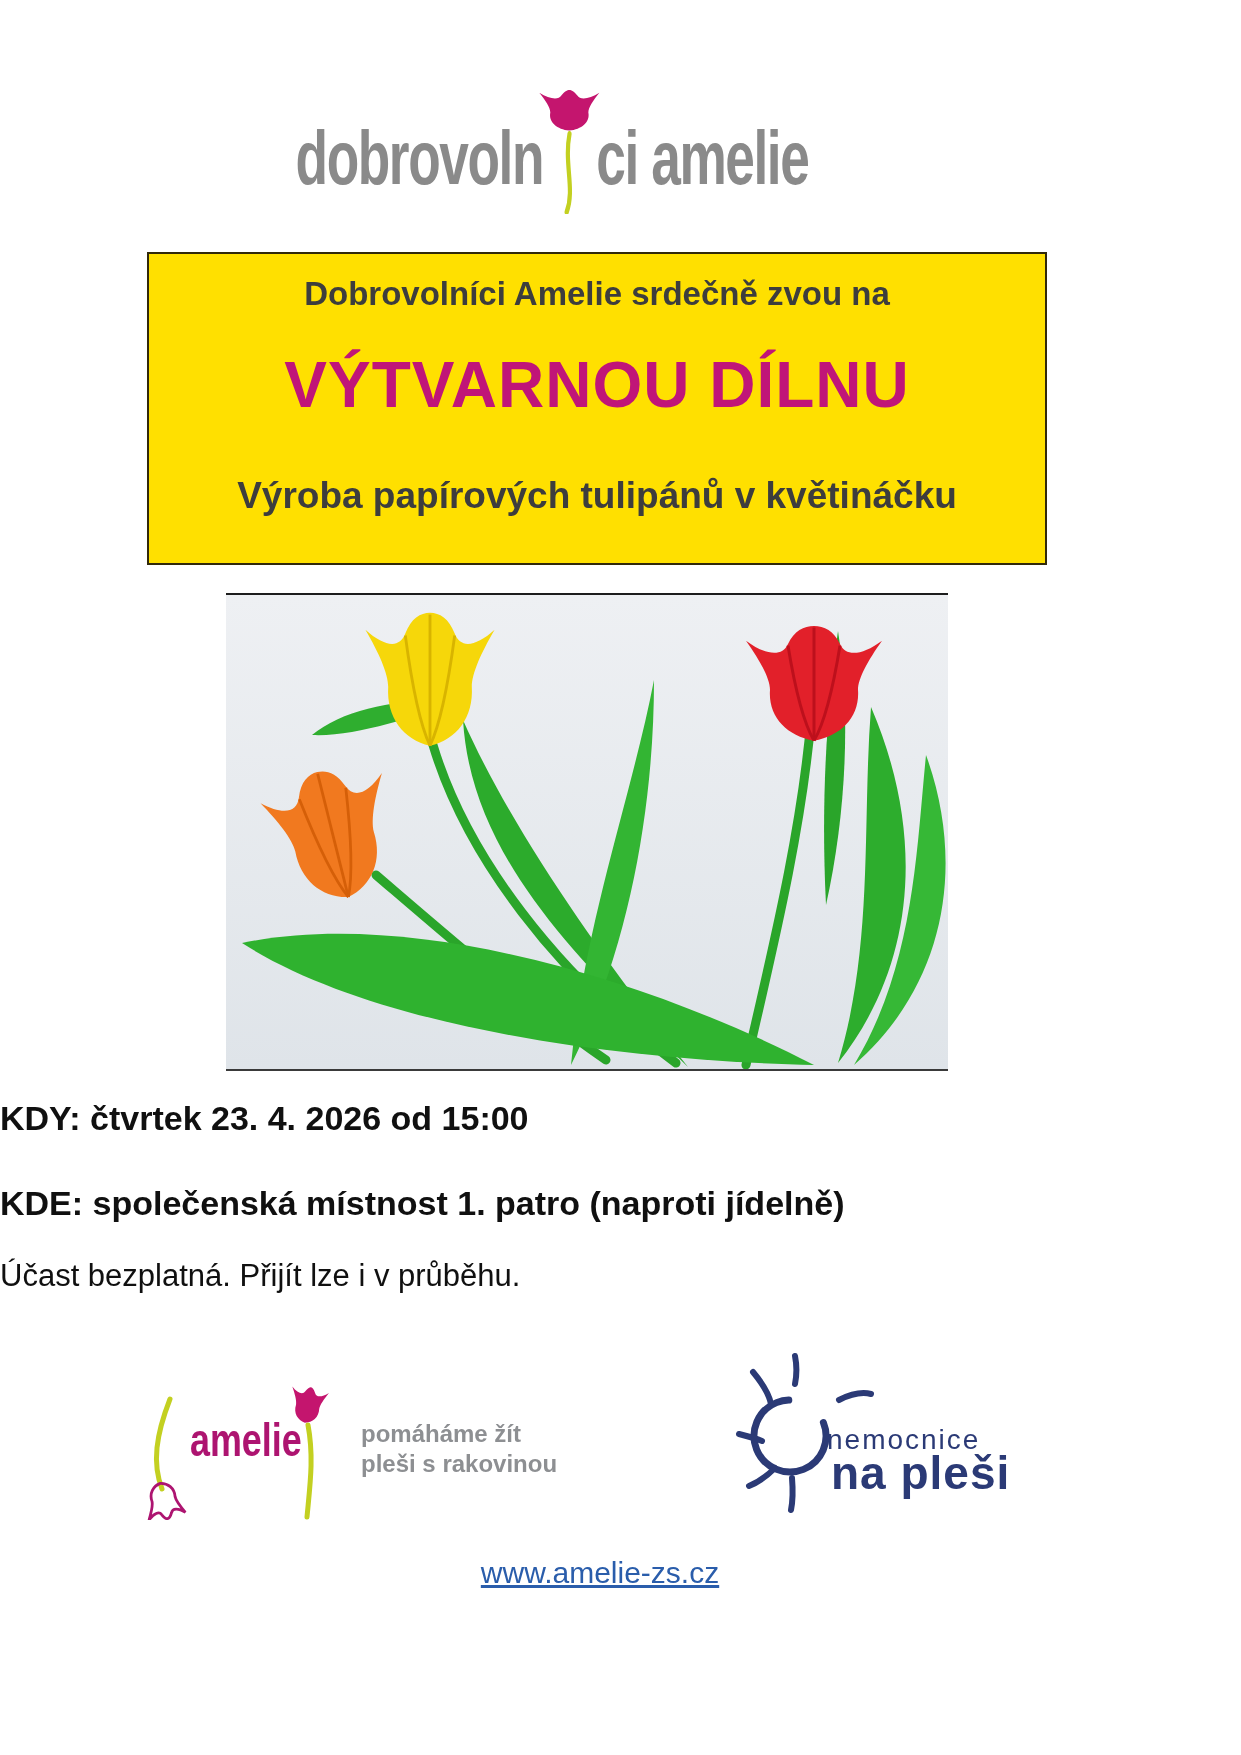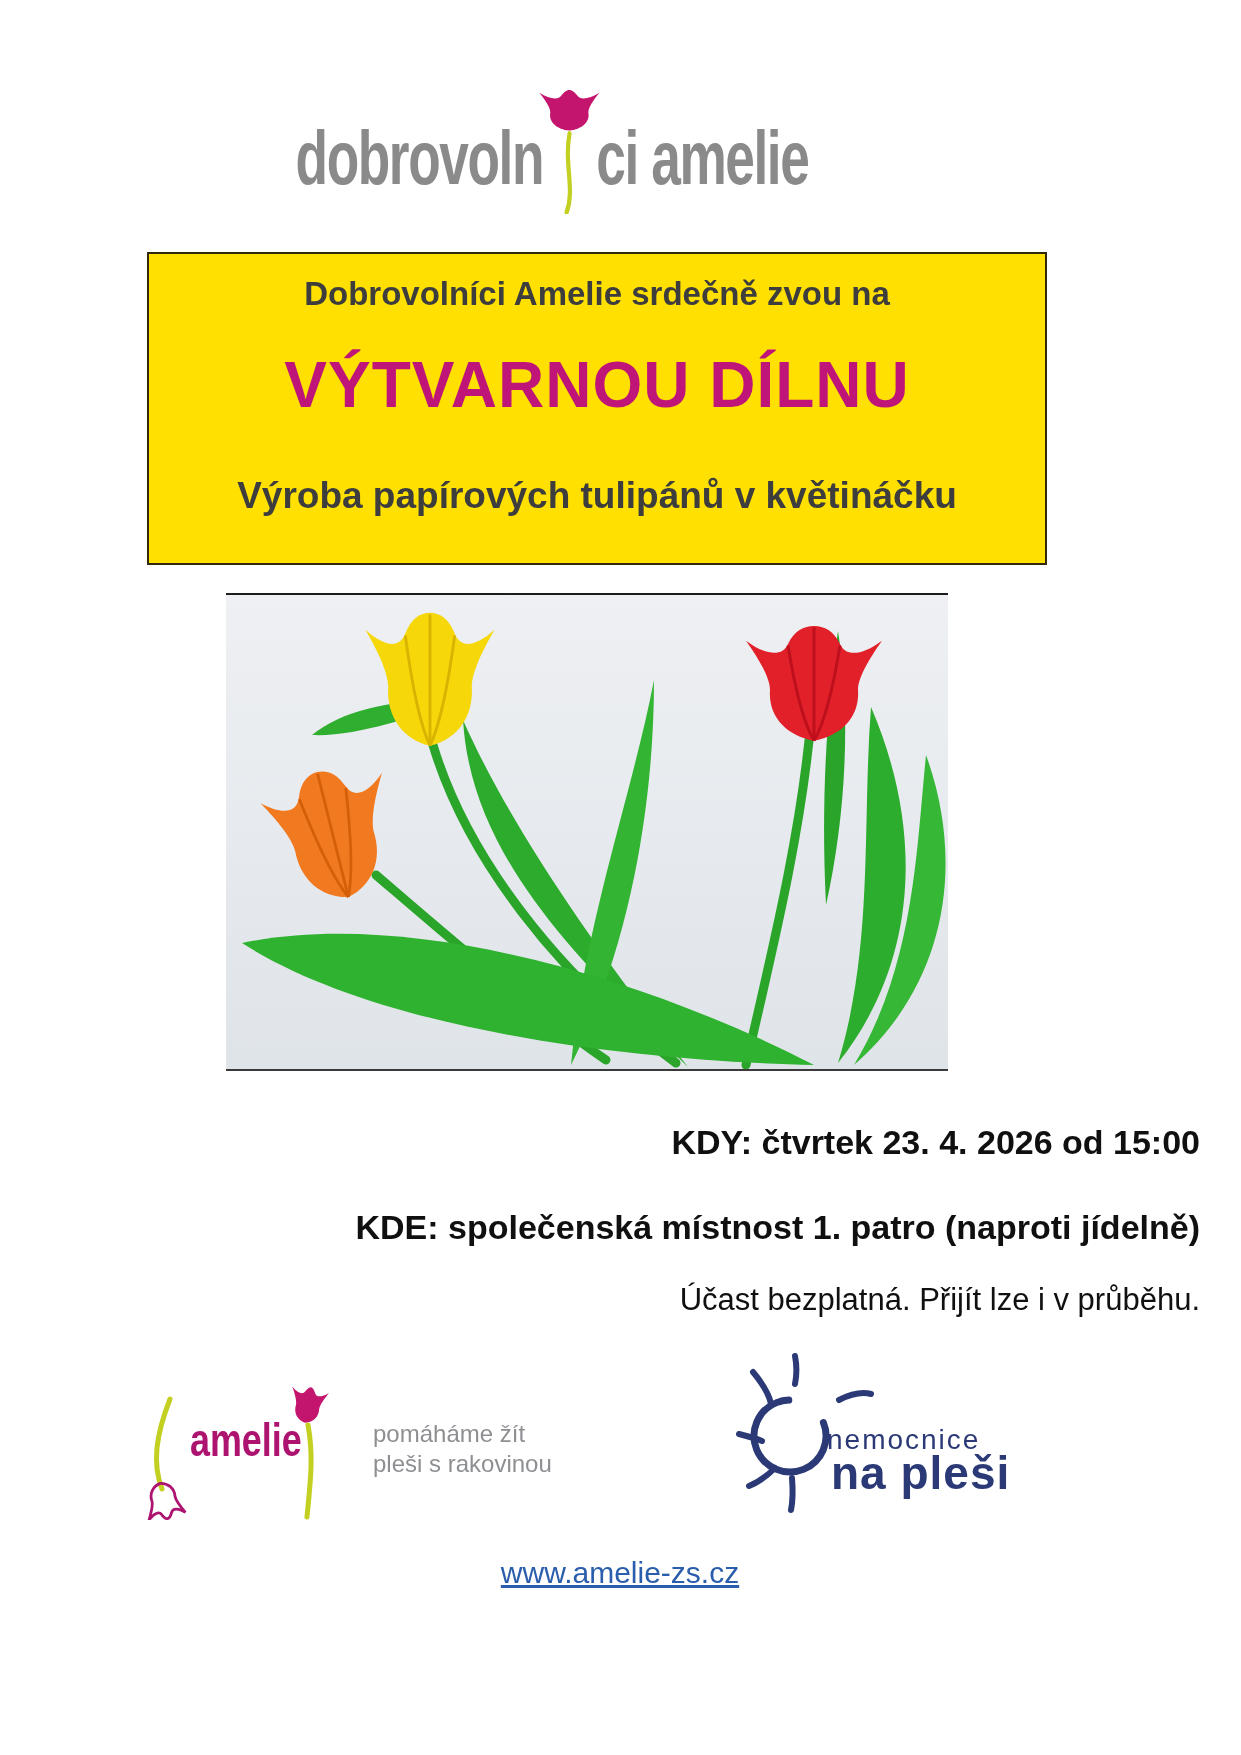--- a/index.html
+++ b/index.html
@@ -31,49 +31,49 @@
     line-height:1.1; letter-spacing:1px;
   }
   .banner-subtitle { margin-top:52px; font-size:37px; font-weight:bold; color:#3d3d3d; line-height:1.25; }
   
   .photo {
     position:absolute; left:226px; top:593px; width:722px; height:474px;
     border-top:2px solid #1d1d1d; border-bottom:2px solid #3a3a3a;
   }
   .photo svg { display:block; }
   
-  .line-wrap { position:absolute; left:0; width:1200px; text-align:right; line-height:1.2; color:#101010;margin-top:24px; }
+  .line-wrap { position:absolute; left:0; width:1200px; text-align:left; line-height:1.2; color:#101010; }
   .when  { top:1098px; font-size:34px; font-weight:bold; }
   .where { top:1183px; font-size:34px; font-weight:bold; }
   .note  { top:1257px; font-size:31px; font-weight:normal; }
   
   .amelie-logo { position:absolute; left:140px; top:1383px; width:430px; height:140px; }
   .amelie-left-svg  { position:absolute; left:0;   top:12px; width:55px; height:125px; }
   .amelie-right-svg { position:absolute; left:140px; top:2px; width:55px; height:135px; }
   .amelie-name {
     position:absolute; left:50px; top:34px;
     font-size:46px; font-weight:bold; color:#AD1470;
     transform:scaleX(0.78); transform-origin:0 50%; line-height:1;
   }
   .amelie-tagline {
-    position:absolute; left:233px; top:36px;
-    font-size:24px; font-weight:normal; color:#8d8f92; line-height:30px;
+    position:absolute; left:221px; top:36px;
+    font-size:24px; font-weight:bold; color:#8d8f92; line-height:30px;
   }
   .hospital-logo { position:absolute; left:735px; top:1348px; width:320px; height:175px; }
   .hospital-sun-svg { position:absolute; left:0; top:0; width:140px; height:172px; }
   .hospital-line1 {
     position:absolute; left:92px; top:78px;
     font-size:28px; color:#2B3A76; letter-spacing:2px; line-height:1;text-align:center;
   }
   .hospital-line2 {
     position:absolute; left:96px; top:102px;
     font-size:46px; font-weight:bold; color:#2B3A76; letter-spacing:1px; line-height:1;
   }
   
-  .site-wrap { position:absolute; left:8px; top:1556px; width:1200px; text-align:center;padding-left:12px; }
+  .site-wrap { position:absolute; left:0; top:1556px; width:1200px; text-align:center; }
   .site-link { font-size:30px; color:#2A5DAB; text-decoration:underline; }
 </style>
 </head>
 <body>
 
 <div class="page">
 
   <div class="brand">
     <span class="brand-text">dobrovoln</span>
     <svg class="brand-tulip-svg" viewBox="0 0 96 150" aria-hidden="true">

